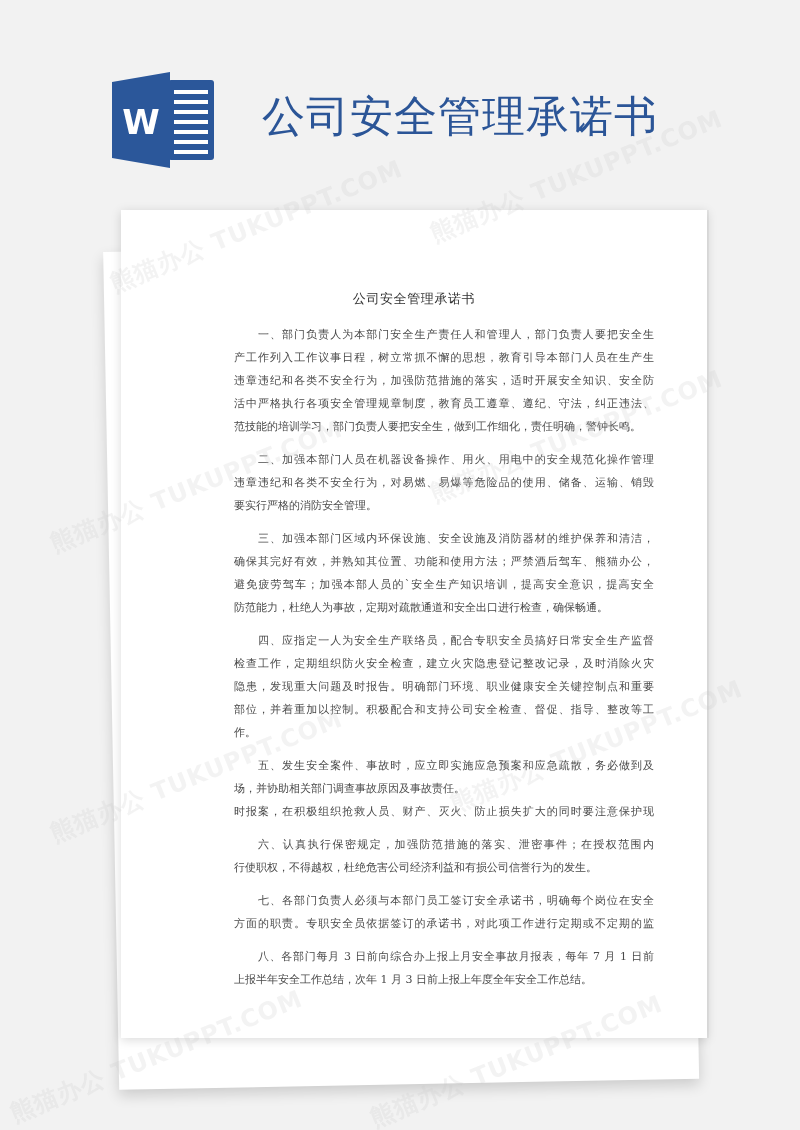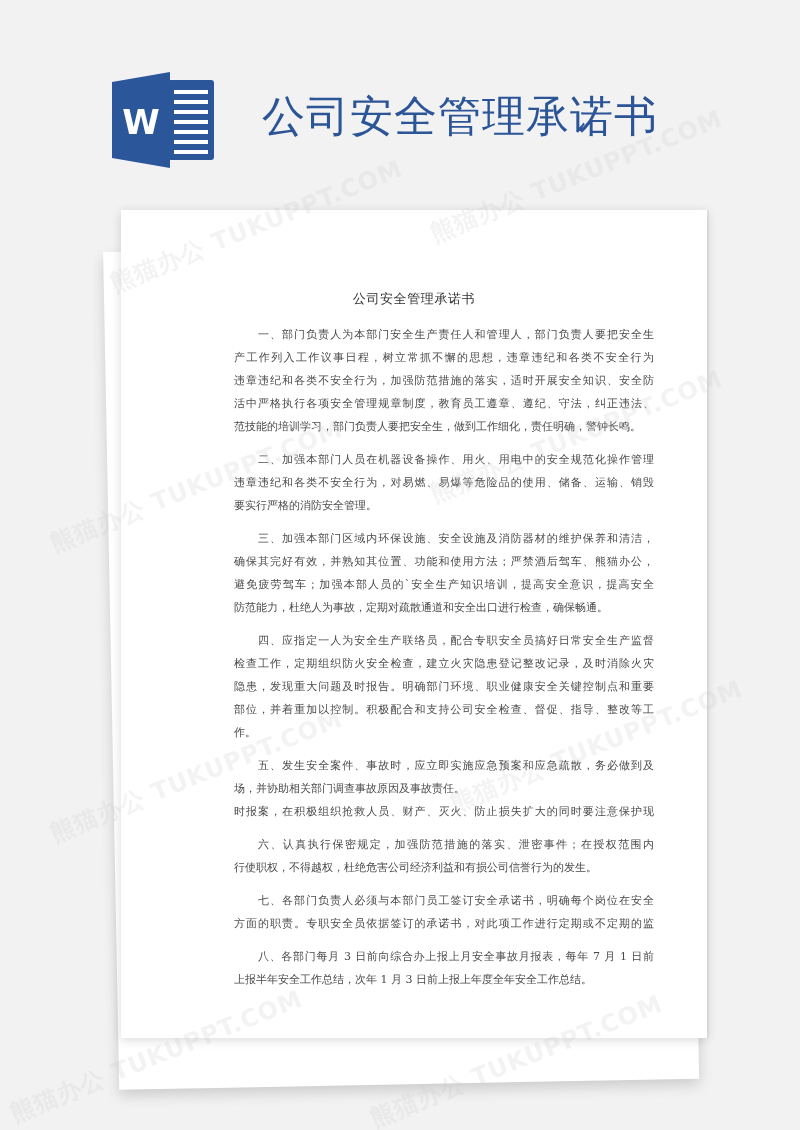--- a/index.html
+++ b/index.html
@@ -122,21 +122,21 @@
   <div class="banner-title">公司安全管理承诺书</div>
 </div>
 
 <div class="back-sheet"></div>
 
 <div class="main-sheet">
   <div class="doc-heading">公司安全管理承诺书</div>
   <div class="doc-body" id="doc-body">
       <div class="para">
         <span class="line first">一、部门负责人为本部门安全生产责任人和管理人，部门负责人要把安全生</span>
-        <span class="line">产工作列入工作议事日程，树立常抓不懈的思想，违章违纪和各类不安全行为</span>
+        <span class="line">产工作列入工作议事日程，树立常抓不懈的思想，教育引导本部门人员在生产生</span>
         <span class="line">违章违纪和各类不安全行为，加强防范措施的落实，适时开展安全知识、安全防</span>
         <span class="line">活中严格执行各项安全管理规章制度，教育员工遵章、遵纪、守法，纠正违法、</span>
         <span class="line last">范技能的培训学习，部门负责人要把安全生，做到工作细化，责任明确，警钟长鸣。</span>
       </div>
       <div class="para">
         <span class="line first">二、加强本部门人员在机器设备操作、用火、用电中的安全规范化操作管理</span>
         <span class="line">违章违纪和各类不安全行为，对易燃、易爆等危险品的使用、储备、运输、销毁</span>
         <span class="line last">要实行严格的消防安全管理。</span>
       </div>
       <div class="para">

